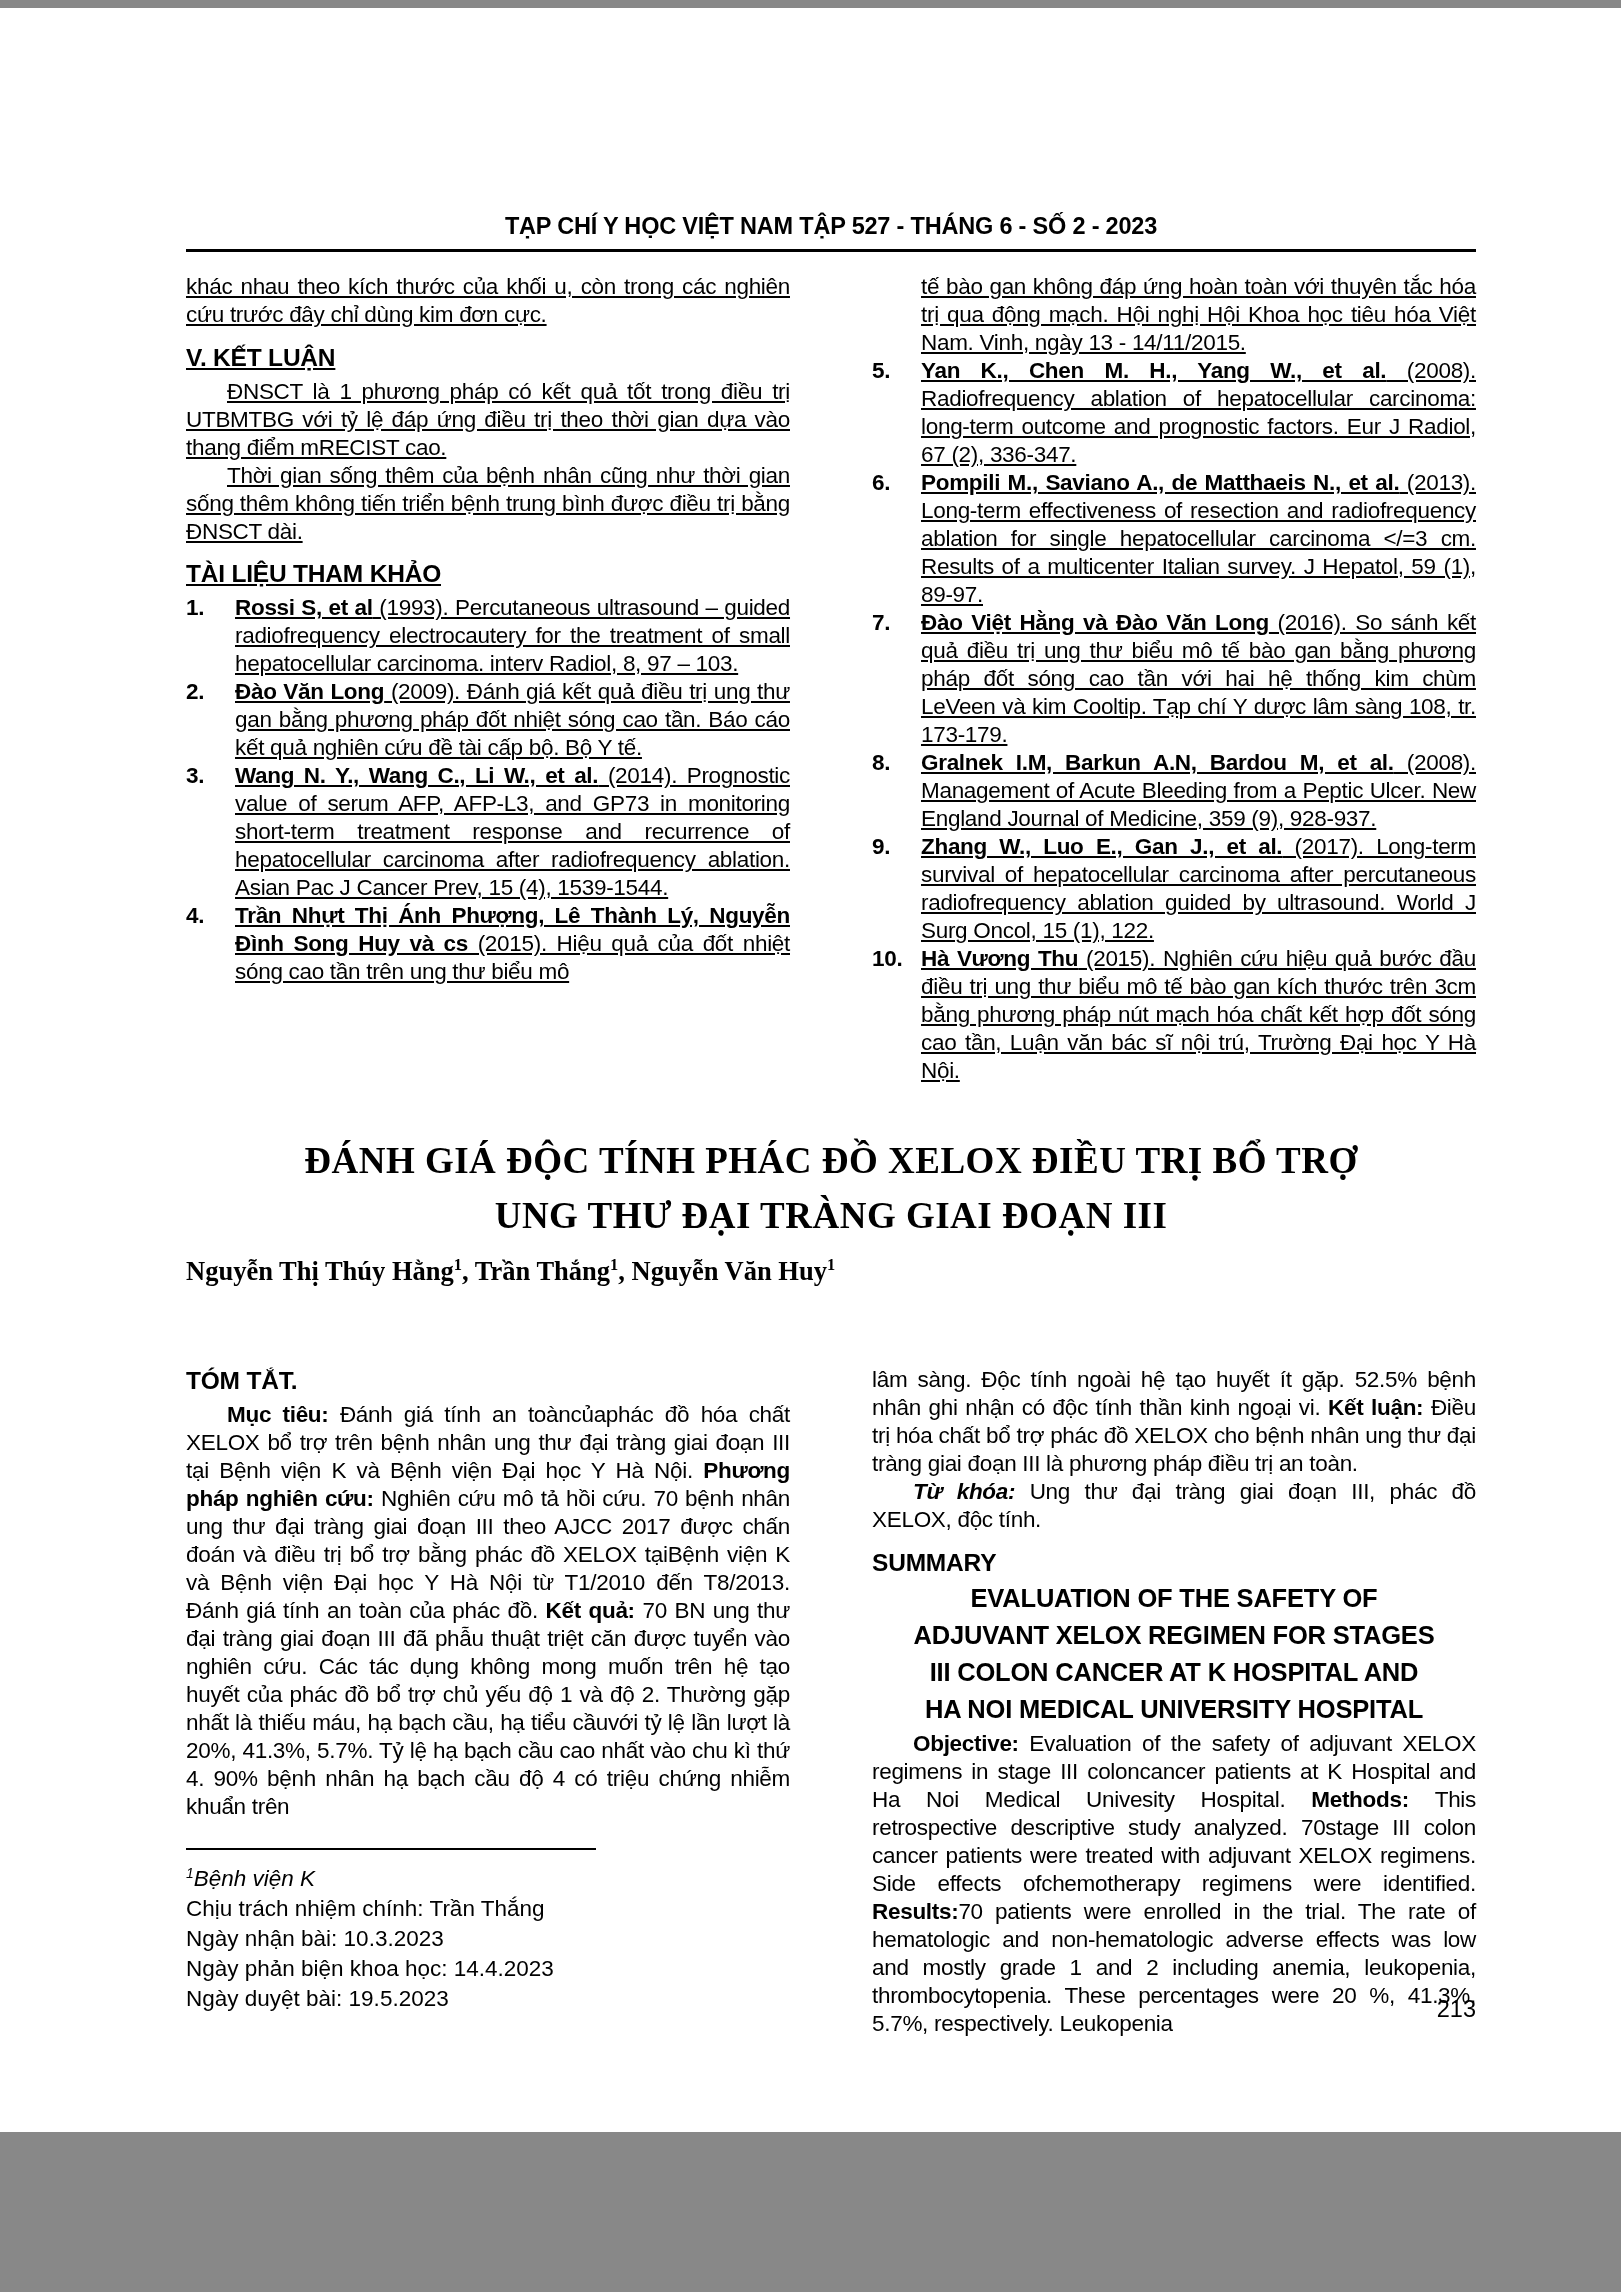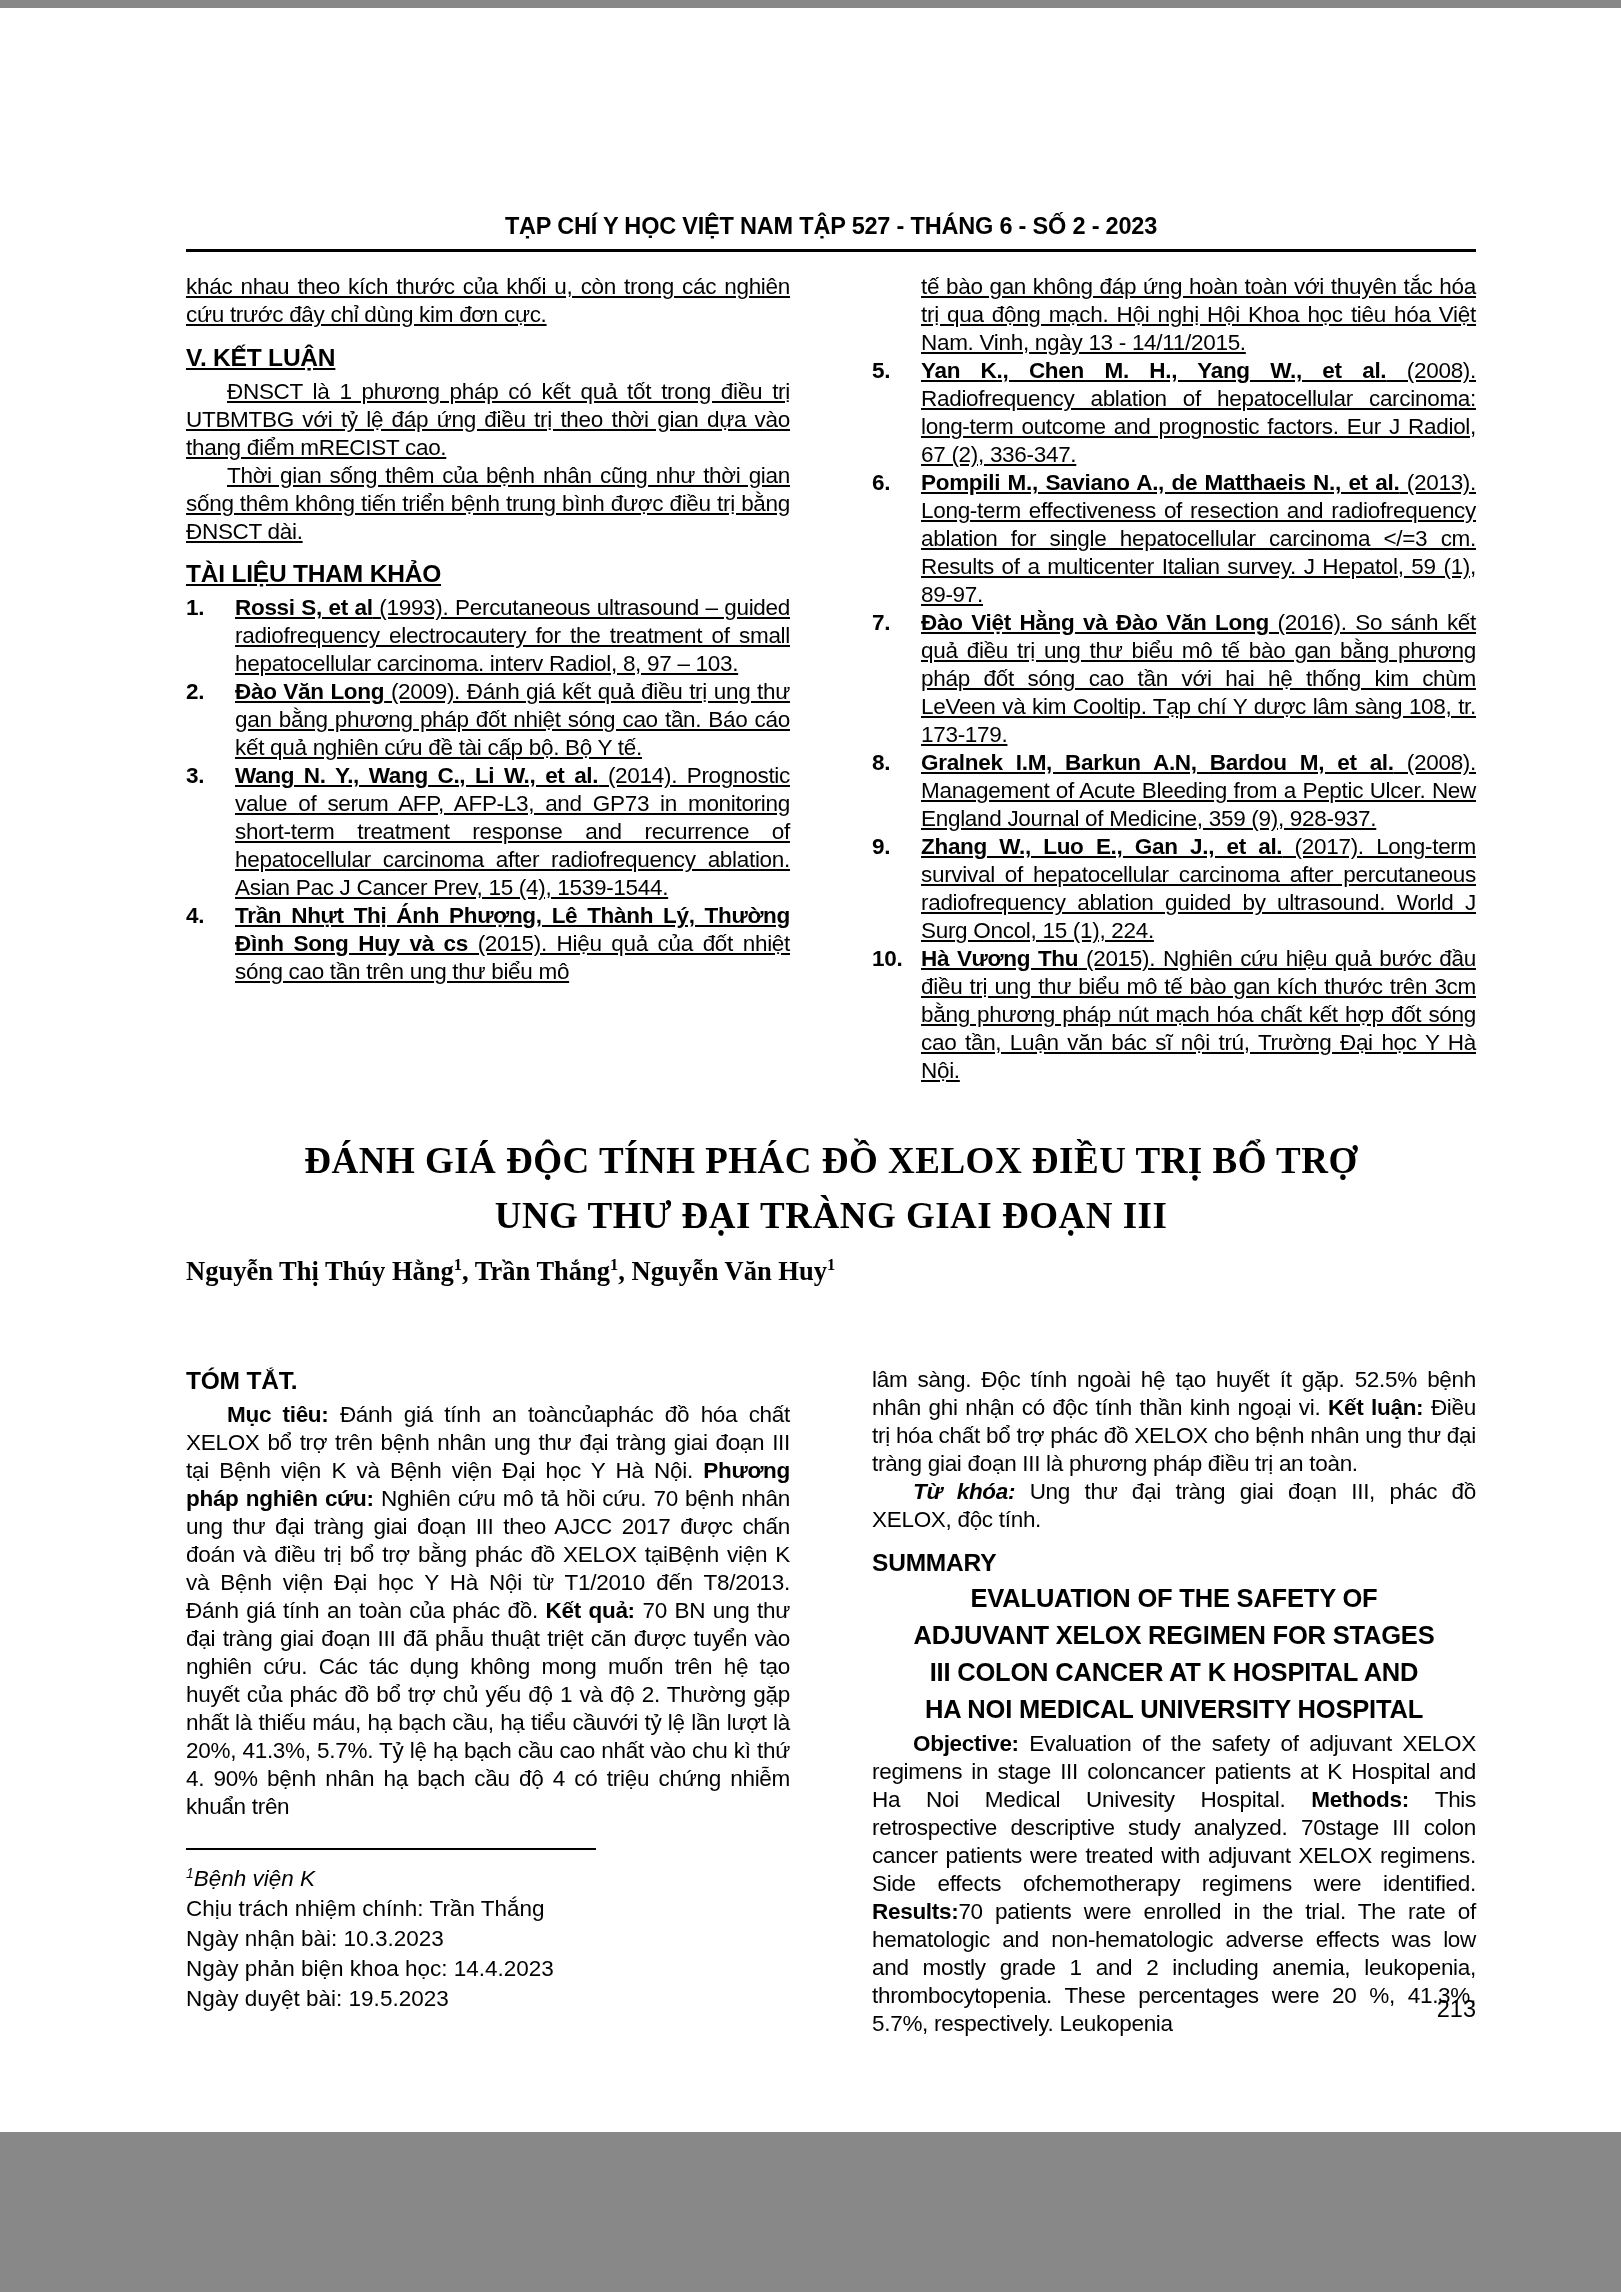--- a/index.html
+++ b/index.html
@@ -89,37 +89,37 @@
       <p class="body indent">Thời gian sống thêm của bệnh nhân cũng như thời gian sống thêm không tiến triển bệnh trung bình được điều trị bằng ĐNSCT dài.</p>
       <h2 class="sec">TÀI LIỆU THAM KHẢO</h2>
       <div class="refs">
 
           <p class="ref"><span class="ref-num">1.</span><span class="ref-authors">Rossi S, et al</span><span> (1993). Percutaneous ultrasound – guided radiofrequency electrocautery for the treatment of small hepatocellular carcinoma. interv Radiol, 8, 97 – 103.</span></p>
 
           <p class="ref"><span class="ref-num">2.</span><span class="ref-authors">Đào Văn Long</span><span> (2009). Đánh giá kết quả điều trị ung thư gan bằng phương pháp đốt nhiệt sóng cao tần. Báo cáo kết quả nghiên cứu đề tài cấp bộ. Bộ Y tế.</span></p>
 
           <p class="ref"><span class="ref-num">3.</span><span class="ref-authors">Wang N. Y., Wang C., Li W., et al.</span><span> (2014). Prognostic value of serum AFP, AFP-L3, and GP73 in monitoring short-term treatment response and recurrence of hepatocellular carcinoma after radiofrequency ablation. Asian Pac J Cancer Prev, 15 (4), 1539-1544.</span></p>
 
-          <p class="ref"><span class="ref-num">4.</span><span class="ref-authors">Trần Nhựt Thị Ánh Phượng, Lê Thành Lý, Thường Đình Song Huy và cs</span><span> (2015). Hiệu quả của đốt nhiệt sóng cao tần trên ung thư biểu mô</span></p>
+          <p class="ref"><span class="ref-num">4.</span><span class="ref-authors">Trần Nhựt Thị Ánh Phượng, Lê Thành Lý, Nguyễn Đình Song Huy và cs</span><span> (2015). Hiệu quả của đốt nhiệt sóng cao tần trên ung thư biểu mô</span></p>
 
       </div>
     </div>
     <div class="col">
       <p class="body hang">tế bào gan không đáp ứng hoàn toàn với thuyên tắc hóa trị qua động mạch. Hội nghị Hội Khoa học tiêu hóa Việt Nam. Vinh, ngày 13 - 14/11/2015.</p>
       <div class="refs">
 
           <p class="ref"><span class="ref-num">5.</span><span class="ref-authors">Yan K., Chen M. H., Yang W., et al.</span><span> (2008). Radiofrequency ablation of hepatocellular carcinoma: long-term outcome and prognostic factors. Eur J Radiol, 67 (2), 336-347.</span></p>
 
           <p class="ref"><span class="ref-num">6.</span><span class="ref-authors">Pompili M., Saviano A., de Matthaeis N., et al.</span><span> (2013). Long-term effectiveness of resection and radiofrequency ablation for single hepatocellular carcinoma &lt;/=3 cm. Results of a multicenter Italian survey. J Hepatol, 59 (1), 89-97.</span></p>
 
           <p class="ref"><span class="ref-num">7.</span><span class="ref-authors">Đào Việt Hằng và Đào Văn Long</span><span> (2016). So sánh kết quả điều trị ung thư biểu mô tế bào gan bằng phương pháp đốt sóng cao tần với hai hệ thống kim chùm LeVeen và kim Cooltip. Tạp chí Y dược lâm sàng 108, tr. 173-179.</span></p>
 
           <p class="ref"><span class="ref-num">8.</span><span class="ref-authors">Gralnek I.M, Barkun A.N, Bardou M, et al.</span><span> (2008). Management of Acute Bleeding from a Peptic Ulcer. New England Journal of Medicine, 359 (9), 928-937.</span></p>
 
-          <p class="ref"><span class="ref-num">9.</span><span class="ref-authors">Zhang W., Luo E., Gan J., et al.</span><span> (2017). Long-term survival of hepatocellular carcinoma after percutaneous radiofrequency ablation guided by ultrasound. World J Surg Oncol, 15 (1), 224.</span></p>
+          <p class="ref"><span class="ref-num">9.</span><span class="ref-authors">Zhang W., Luo E., Gan J., et al.</span><span> (2017). Long-term survival of hepatocellular carcinoma after percutaneous radiofrequency ablation guided by ultrasound. World J Surg Oncol, 15 (1), 122.</span></p>
 
           <p class="ref"><span class="ref-num">10.</span><span class="ref-authors">Hà Vương Thu</span><span> (2015). Nghiên cứu hiệu quả bước đầu điều trị ung thư biểu mô tế bào gan kích thước trên 3cm bằng phương pháp nút mạch hóa chất kết hợp đốt sóng cao tần, Luận văn bác sĩ nội trú, Trường Đại học Y Hà Nội.</span></p>
 
       </div>
     </div>
   </div>
 
   <div class="title-block">
     <div>ĐÁNH GIÁ ĐỘC TÍNH PHÁC ĐỒ XELOX ĐIỀU TRỊ BỔ TRỢ</div>
     <div>UNG THƯ ĐẠI TRÀNG GIAI ĐOẠN III</div>

